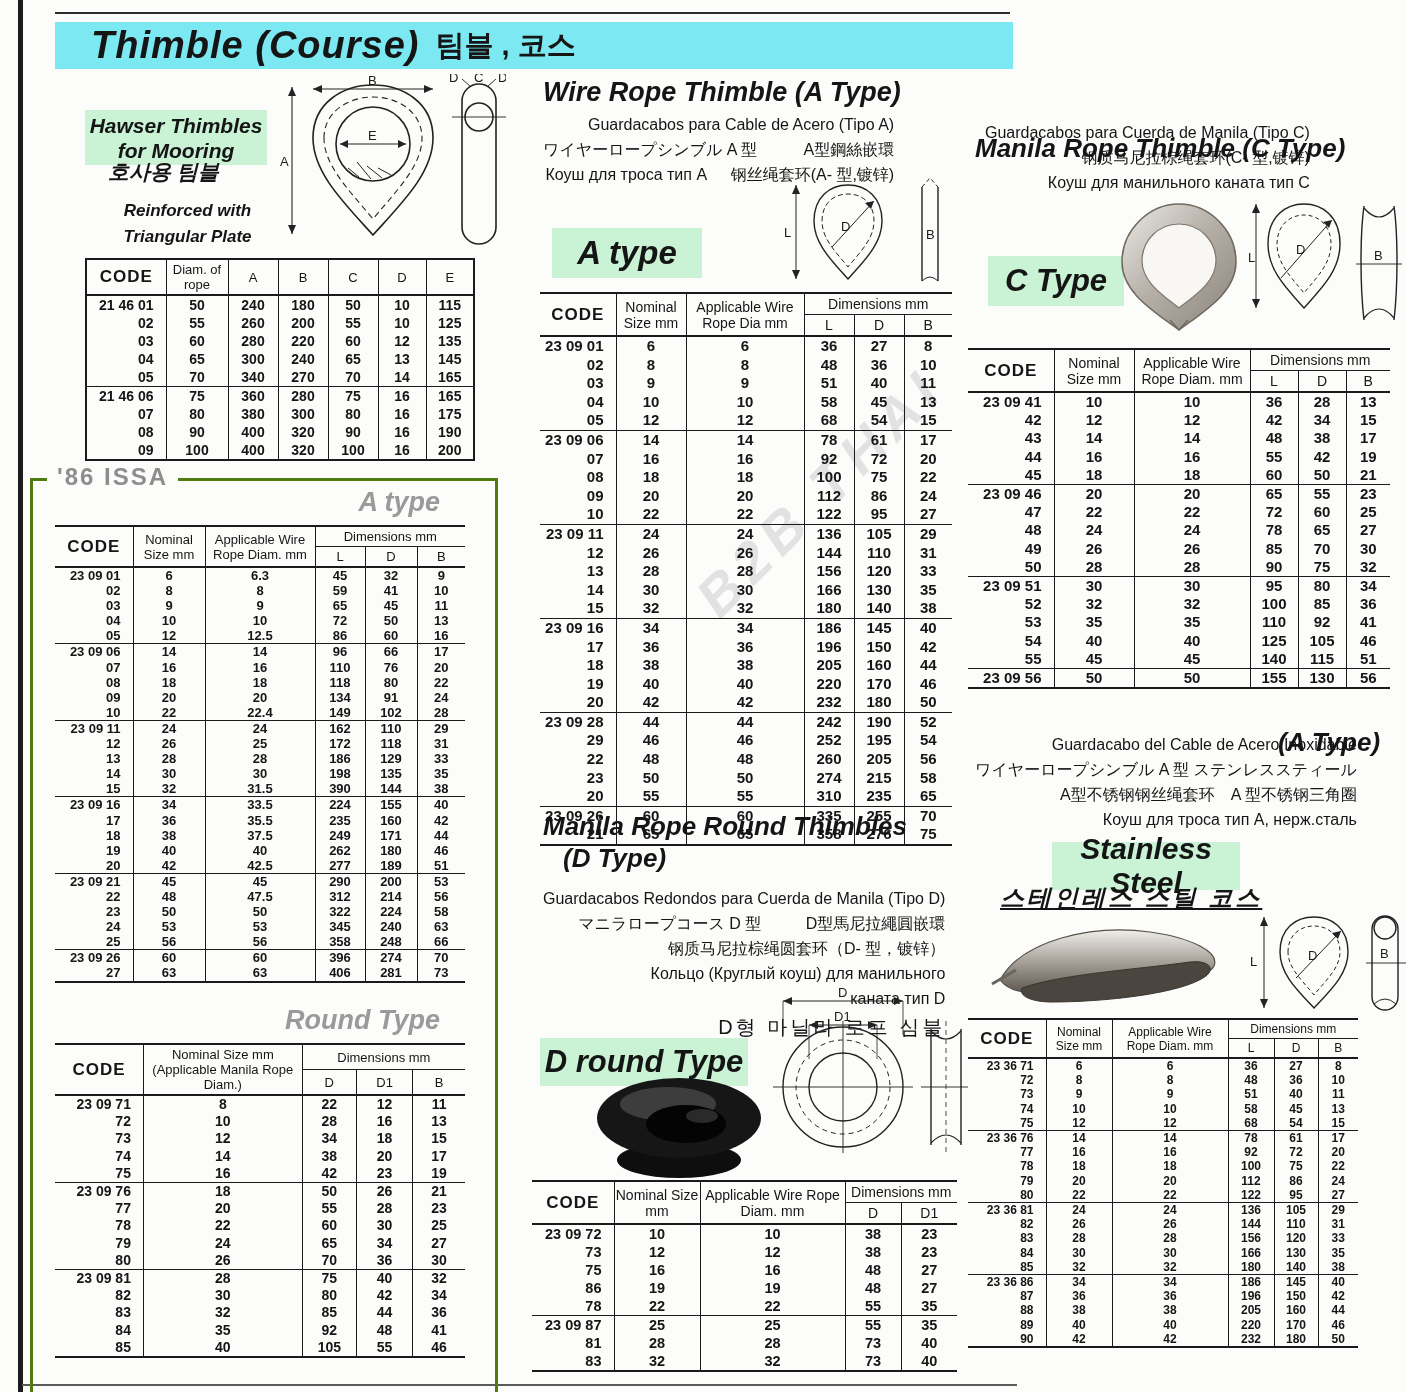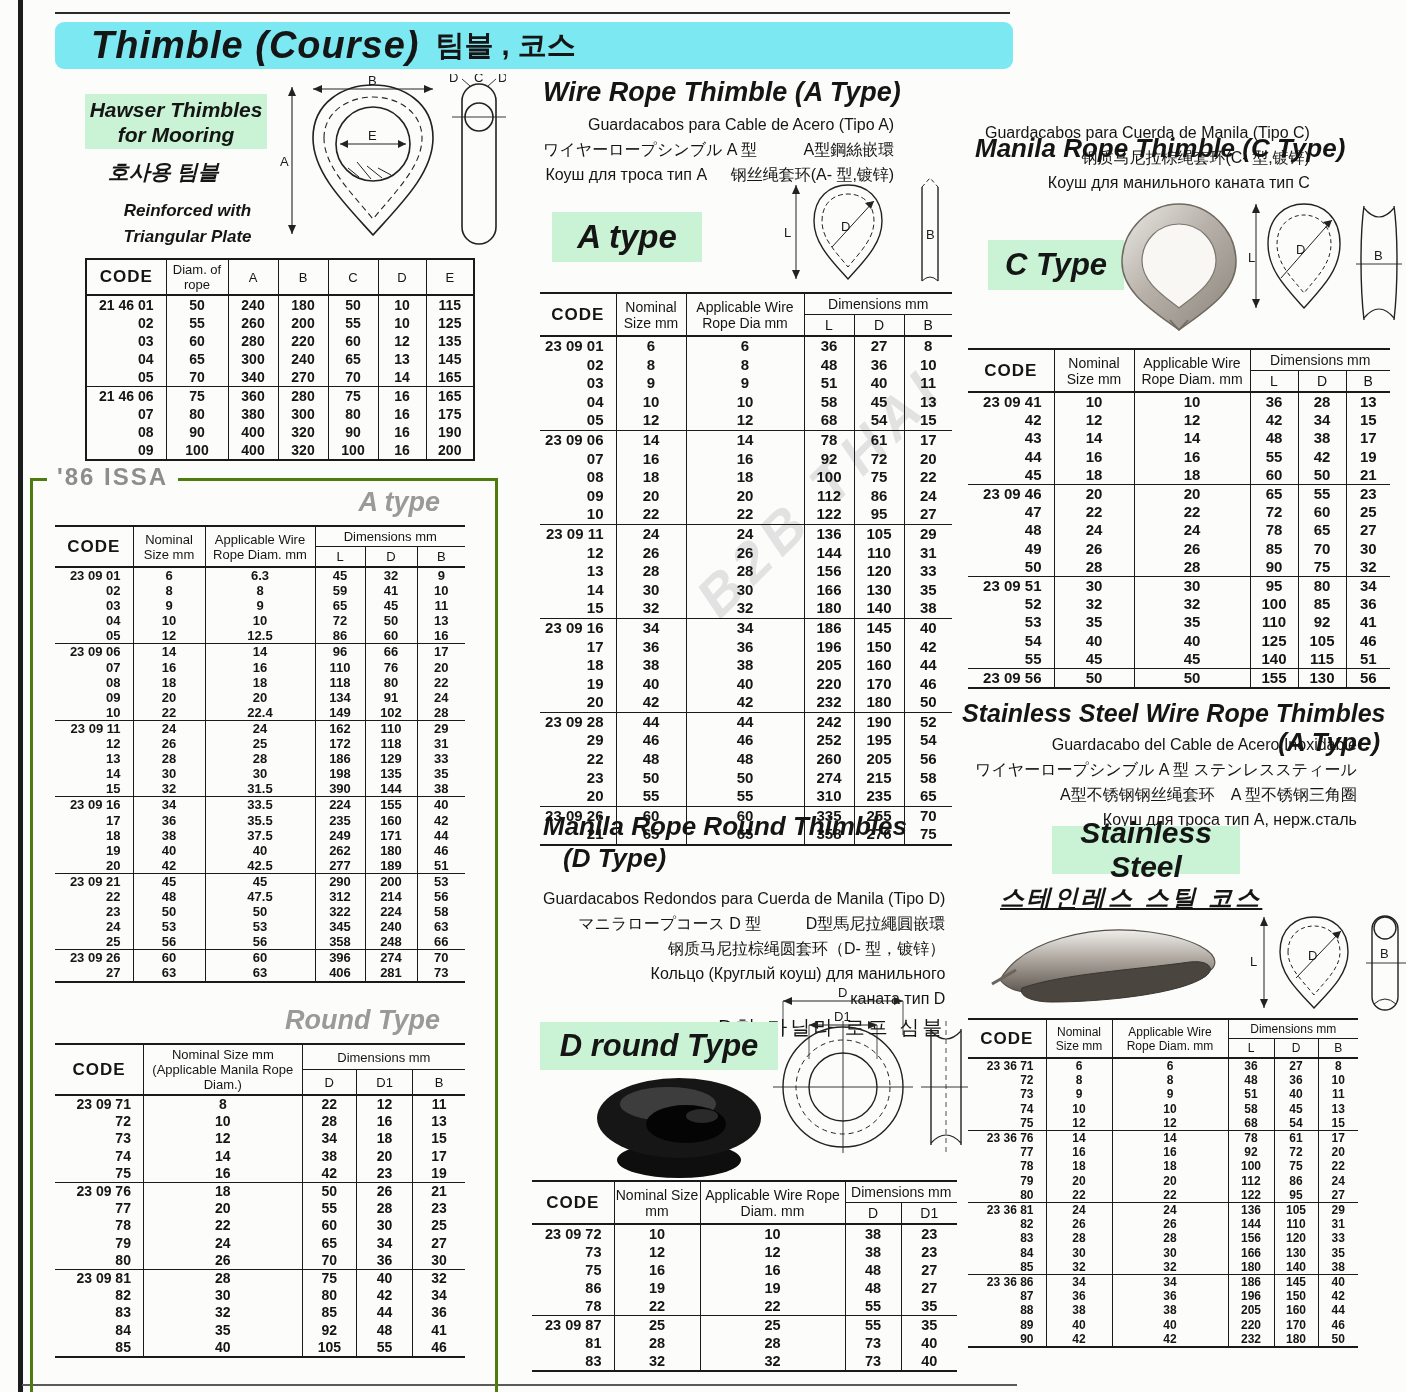--- a/index.html
+++ b/index.html
@@ -7,30 +7,30 @@
     position:relative; width:1406px; height:1392px; background:#fcfcfa;
     font-family:"Liberation Sans","DejaVu Sans",sans-serif; color:#151515;
     overflow:hidden; margin:0 auto;
   }
   .abs { position:absolute; }
   .it  { font-style:italic; }
   .bd  { font-weight:bold; }
 
   
   .title-bar { left:55px; top:22px; width:958px; height:47px; background:#7ce8f1;
-    display:flex; align-items:center; padding-left:36px; box-sizing:border-box;border-radius:9px; }
+    display:flex; align-items:center; padding-left:36px; box-sizing:border-box; }
   .title-en { font-size:38px; font-weight:bold; font-style:italic; letter-spacing:1px; }
   .title-kr { font-size:29px; font-weight:bold; margin-left:16px; }
 
   .edge-top { left:55px; top:12px; width:955px; height:2px; background:#2a2a2a; }
   .edge-left { left:18px; top:0; width:5px; height:1392px; background:#1c1c1c; }
   .edge-bottom { left:22px; top:1384px; width:995px; height:2px; background:#5a5a5a; }
 
   .badge { background:#c9f3d4; font-style:italic; font-weight:bold; text-align:center;
-    display:flex; align-items:center; justify-content:center; }
+    display:flex; align-items:center; justify-content:center;margin-top:16px; }
 
   .sec-title { font-style:italic; font-weight:bold; line-height:1.1; }
   .sub-line { font-size:16px; line-height:25px; white-space:nowrap;text-align:right; }
 
   
   table.cat { border-collapse:collapse; table-layout:fixed;
     border-top:2px solid #1a1a1a; border-bottom:2px solid #1a1a1a; }
   table.cat th { font-weight:normal; text-align:center; padding:2px 1px; }
   table.cat td { text-align:center; padding:0 1px; font-weight:bold; }
   table.cat th + th, table.cat td + td { border-left:1.3px solid #1a1a1a; }
@@ -896,21 +896,21 @@
     <div class="sub-line">Guardacabos Redondos para Cuerda de Manila (Tipo D)</div>
     <div class="sub-line">
       <span>マニラロープコース D 型</span>
       <span style="margin-left:40px;">D型馬尼拉繩圓嵌環</span>
     </div>
     <div class="sub-line" style="padding-left:90px;">钢质马尼拉棕绳圆套环（D- 型，镀锌）</div>
     <div class="sub-line">Кольцо (Круглый коуш) для манильного</div>
     <div class="sub-line">каната тип D</div>
     <div class="sub-line" style="font-size:20px;letter-spacing:3px;margin-top:4px;">D형 마닐라 로프 심블</div>
   </div>
-  <div class="abs badge" style="left:540px;top:1022px;width:238px;height:48px;font-size:31px;">D round Type</div>
+  <div class="abs badge" style="left:540px;top:1022px;width:208px;height:48px;font-size:31px;">D round Type</div>
 
   <svg class="abs" style="left:590px;top:1072px;" width="178" height="110" viewBox="0 0 178 110">
     <ellipse cx="89" cy="88" rx="62" ry="18" fill="#0e0e0e"></ellipse>
     <ellipse cx="89" cy="46" rx="82" ry="40" fill="#161616"></ellipse>
     <ellipse cx="78" cy="32" rx="48" ry="17" fill="#3d3d3d"></ellipse>
     <ellipse cx="96" cy="52" rx="40" ry="19" fill="#040404"></ellipse>
     <ellipse cx="112" cy="44" rx="16" ry="7" fill="#2a2a2a"></ellipse>
   </svg>
 
   <svg class="abs" style="left:768px;top:985px;" width="200" height="170" viewBox="0 0 200 170">
@@ -1213,21 +1213,20 @@
           <td class="code">23 09 56</td>
           <td class="num">50</td>
           <td class="num">50</td>
           <td class="num">155</td>
           <td class="num">130</td>
           <td class="num">56</td>
         </tr>
       </tbody>
   </table>
 
-  <div class="abs sec-title" style="left:962px;top:700px;font-size:25px;">Stainless Steel Wire Rope Thimbles</div>
   <div class="abs sec-title" style="left:1278px;top:728px;font-size:26px;">(A Type)</div>
   <div class="abs" style="left:975px;top:732px;">
     <div class="sub-line">Guardacabo del Cable de Acero Inoxidable</div>
     <div class="sub-line">ワイヤーロープシンブル A 型 ステンレススティール</div>
     <div class="sub-line">A型不锈钢钢丝绳套环　A 型不锈钢三角圈</div>
     <div class="sub-line">Коуш для троса тип A, нерж.сталь</div>
   </div>
   <div class="abs badge" style="left:1052px;top:826px;width:188px;height:48px;font-size:30px;">Stainless Steel</div>
   <div class="abs it bd" style="left:1000px;top:882px;font-size:24px;letter-spacing:3px;text-decoration:underline;">스테인레스 스틸 코스</div>
 

